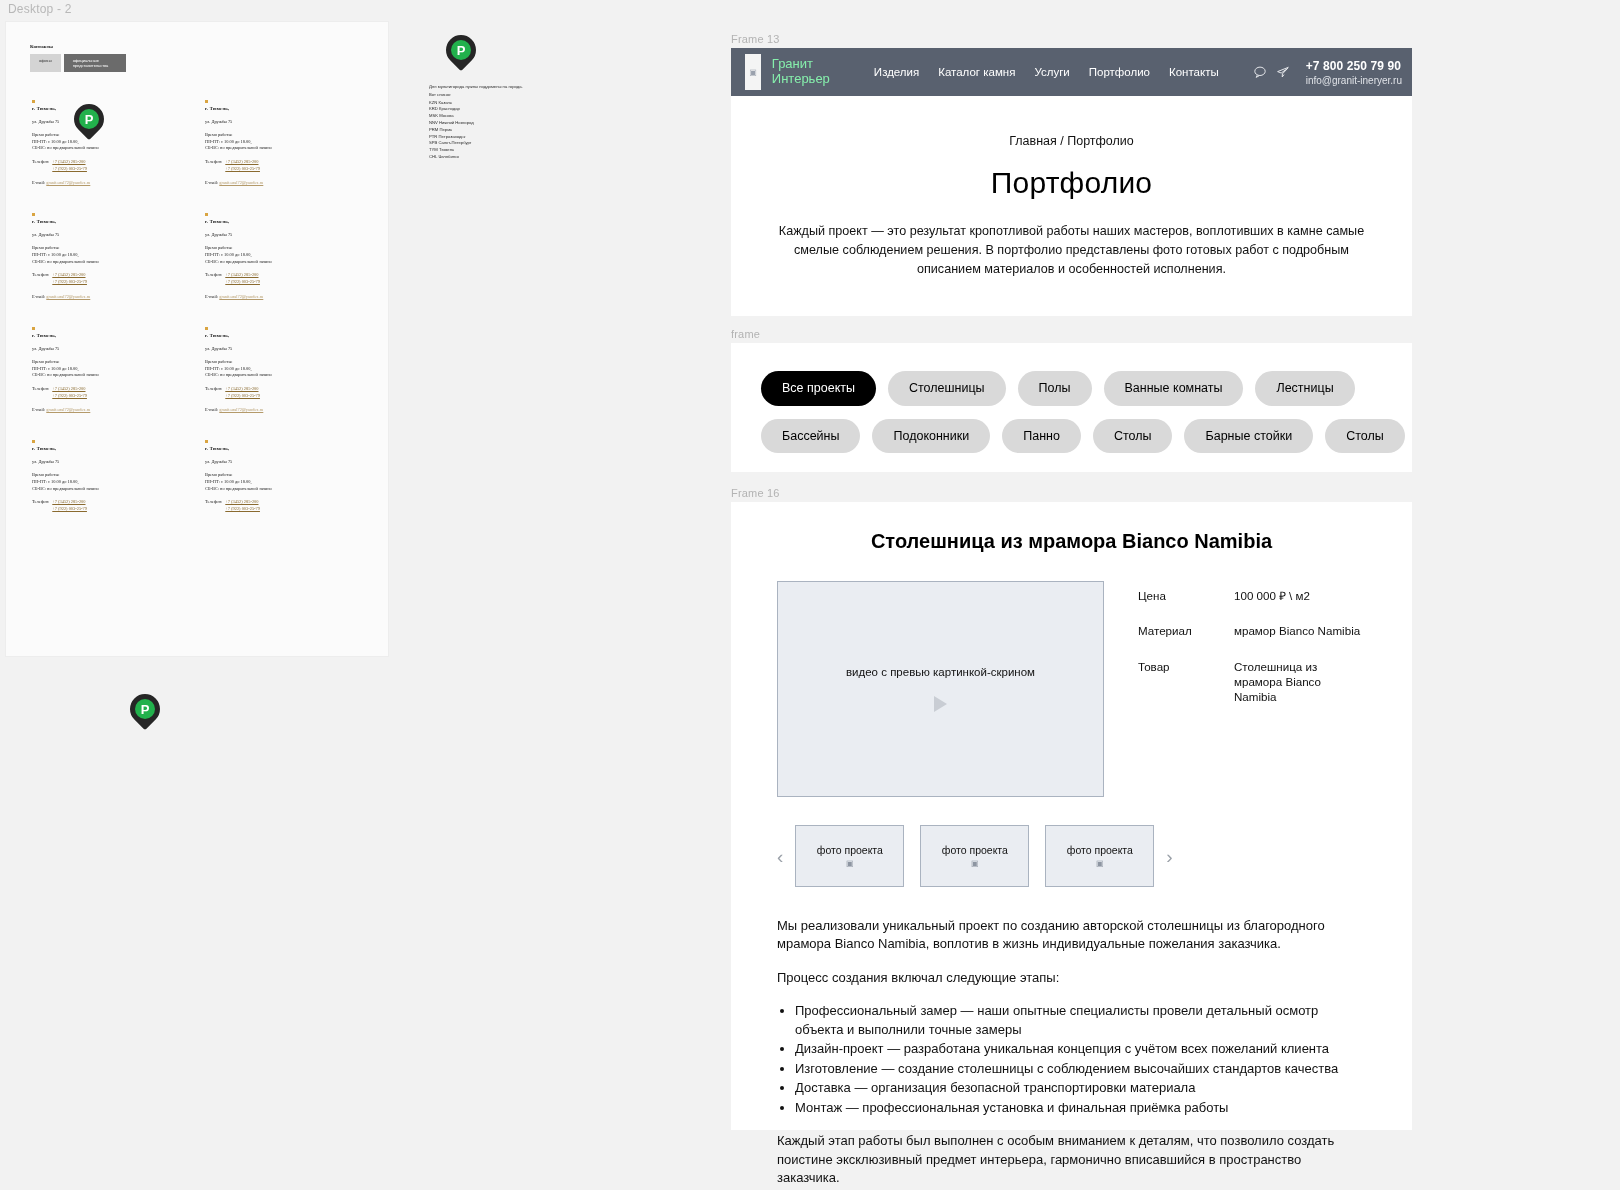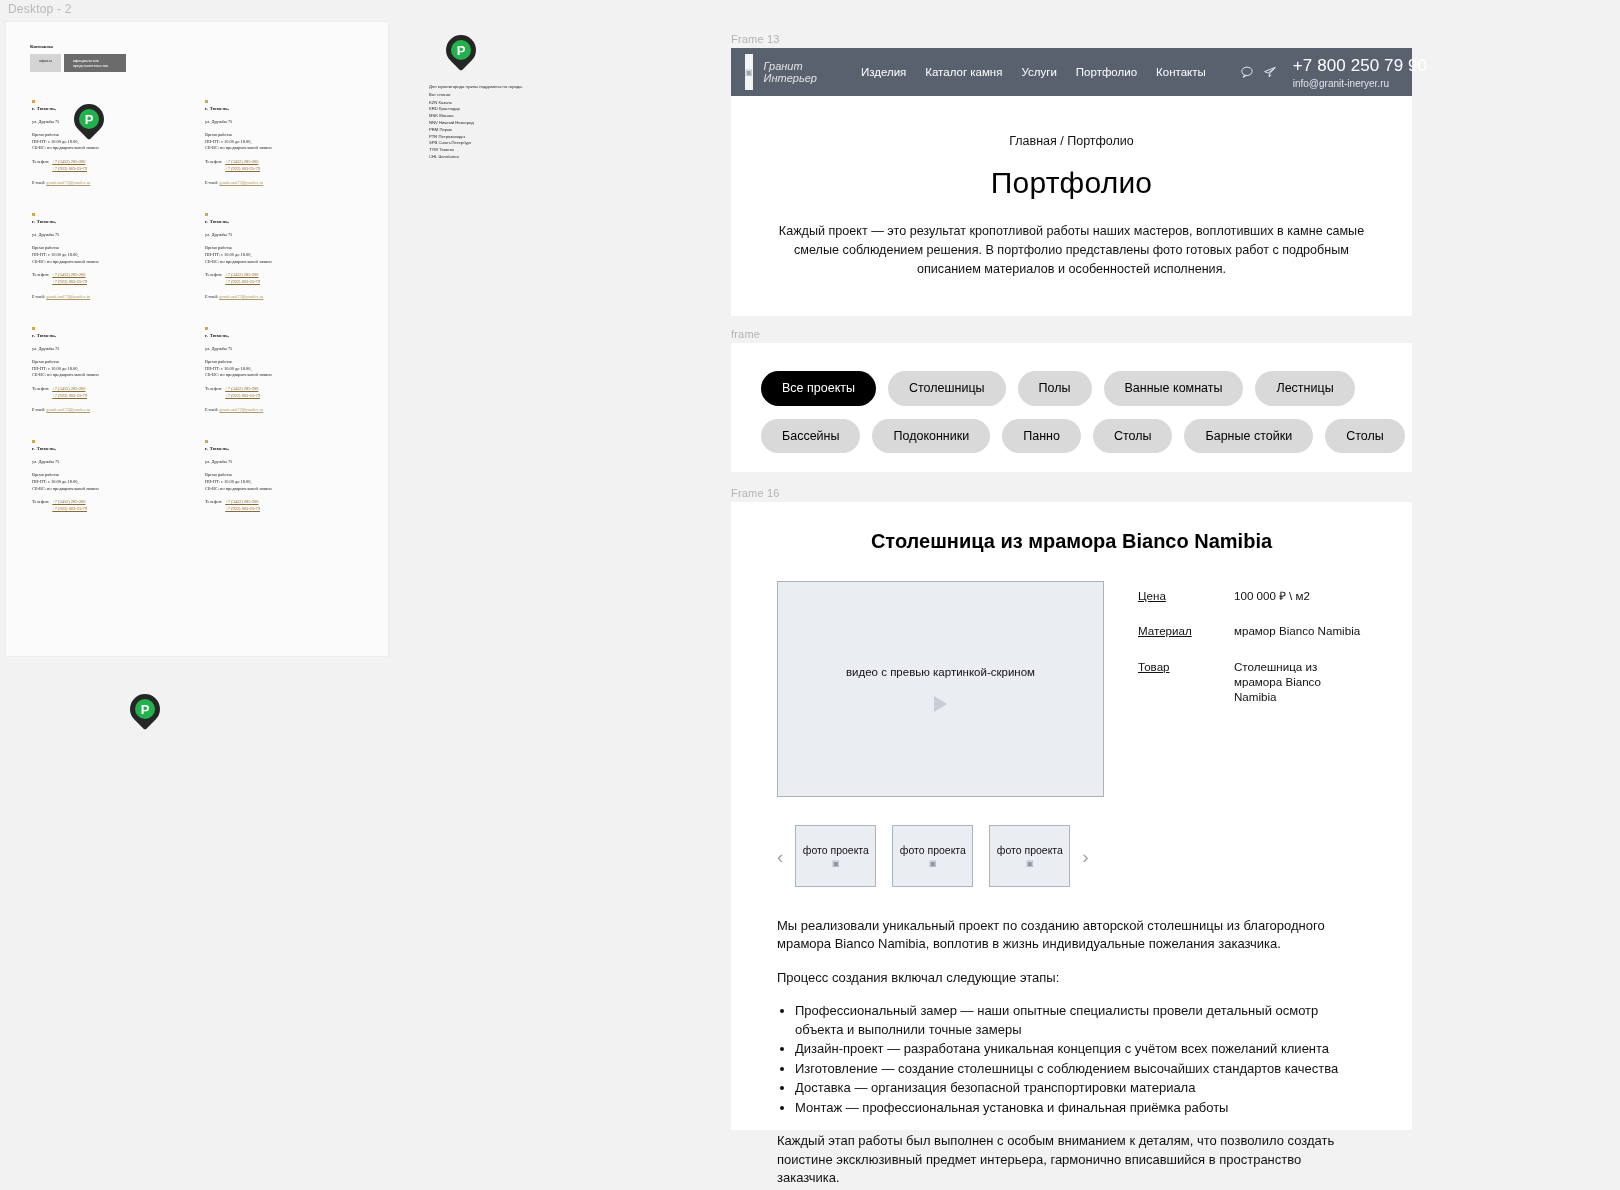--- a/index.html
+++ b/index.html
@@ -92,29 +92,29 @@
   .site-header {
     display: flex; align-items: center;
     height: 48px; background: #59616f; padding: 0 0 0 14px;
   }
   .logo-box {
     width: 36px; height: 36px; background: #f4f4f4;
     display: flex; align-items: center; justify-content: center;
     color: #9aa1ad; font-size: 8px;
   }
   .brand {
-    margin-left: 11px; color: #e5e5e5; font-size: 11px; line-height: 1.12;
-    white-space: pre-line; font-weight: 400; font-style: italic;
+    margin-left: 11px; color: #86efac; font-size: 13px; line-height: 1.12;
+    white-space: pre-line; font-weight: 400;
   }
   .nav { display: flex; gap: 19px; margin-left: 44px; }
   .nav a { color: #fff; font-size: 11.5px; text-decoration: none; white-space: nowrap; }
   .hdr-icons { display: flex; gap: 9px; margin-left: 34px; color: #e4e6ea; }
   .hdr-icons svg { display: block; }
   .hdr-contact { margin-left: 16px; color: #fff; text-align: left; padding-right: 10px; }
-  .hdr-phone { font-size: 17px; font-weight: normal; letter-spacing: .1px; white-space: nowrap; }
+  .hdr-phone { font-size: 12px; font-weight: bold; letter-spacing: .1px; white-space: nowrap; }
   .hdr-mail { font-size: 10px; color: #dfe2e7; margin-top: 2px; white-space: nowrap; }
 
   .hero { padding: 38px 44px 34px; text-align: center; }
   .breadcrumb { font-size: 12.5px; color: #111; }
   .hero h1 { font-size: 30px; font-weight: 400; color: #000; margin: 18px 0 22px; letter-spacing: .2px; }
   .hero p { font-size: 12.6px; line-height: 1.52; color: #111; max-width: 600px; margin: 0 auto; }
 
   
   #frame-chips-label { left: 731px; top: 328px; }
   #frame-chips { top: 343px; height: 129px; padding: 28px 30px 0; }
@@ -139,28 +139,28 @@
     position: relative;
   }
   .video-box .cap { font-size: 11.5px; color: #111; }
   .video-box .play {
     margin-top: 18px; width: 0; height: 0;
     border-left: 13px solid #c9cdd4;
     border-top: 8px solid transparent; border-bottom: 8px solid transparent;
   }
   .spec-table { flex: 1; padding-top: 7px; }
   .spec-row { display: flex; margin-bottom: 20px; }
-  .spec-k { width: 96px; font-size: 11.6px; color: #111; line-height: 1.32; text-decoration: underline; }
+  .spec-k { width: 96px; font-size: 11.6px; color: #111; line-height: 1.32; }
   .spec-v { flex: 1; font-size: 11.6px; color: #111; line-height: 1.32; }
 
   .carousel { display: flex; align-items: center; gap: 12px; margin-top: 28px; }
   .car-arrow { color: #9aa0a8; font-size: 19px; user-select: none; cursor: pointer; line-height: 1; }
   .thumbs { display: flex; gap: 16px; }
   .thumb {
-    width: 81px; height: 62px; background: #eaedf2; border: 1px solid #aab3c0;
+    width: 109px; height: 62px; background: #eaedf2; border: 1px solid #aab3c0;
     display: flex; flex-direction: column; align-items: center; justify-content: center;
   }
   .thumb .t { font-size: 10.5px; color: #111; }
   .thumb .ic { font-size: 8px; color: #8d95a1; margin-top: 3px; }
 
   .prod-desc { margin-top: 30px; font-size: 13px; color: #111; line-height: 1.42; }
   .prod-desc p { margin-bottom: 15px; }
   .prod-desc ul { margin: 0 0 15px 18px; }
   .prod-desc li { margin-bottom: 1px; }
 

